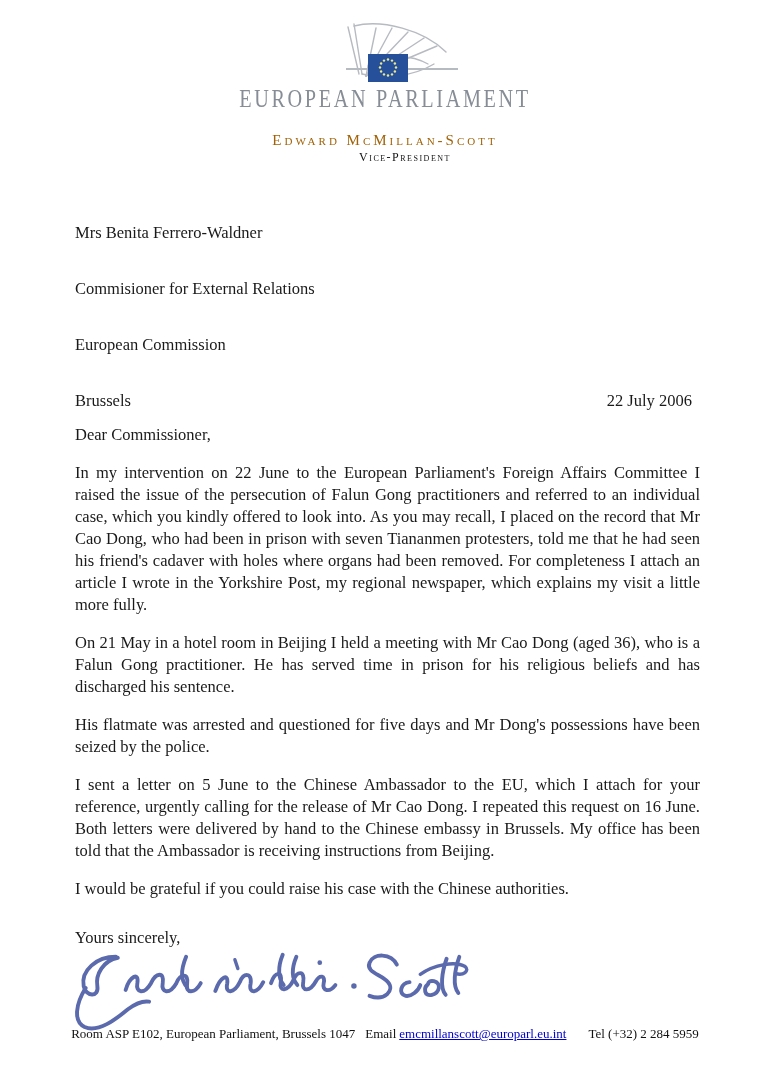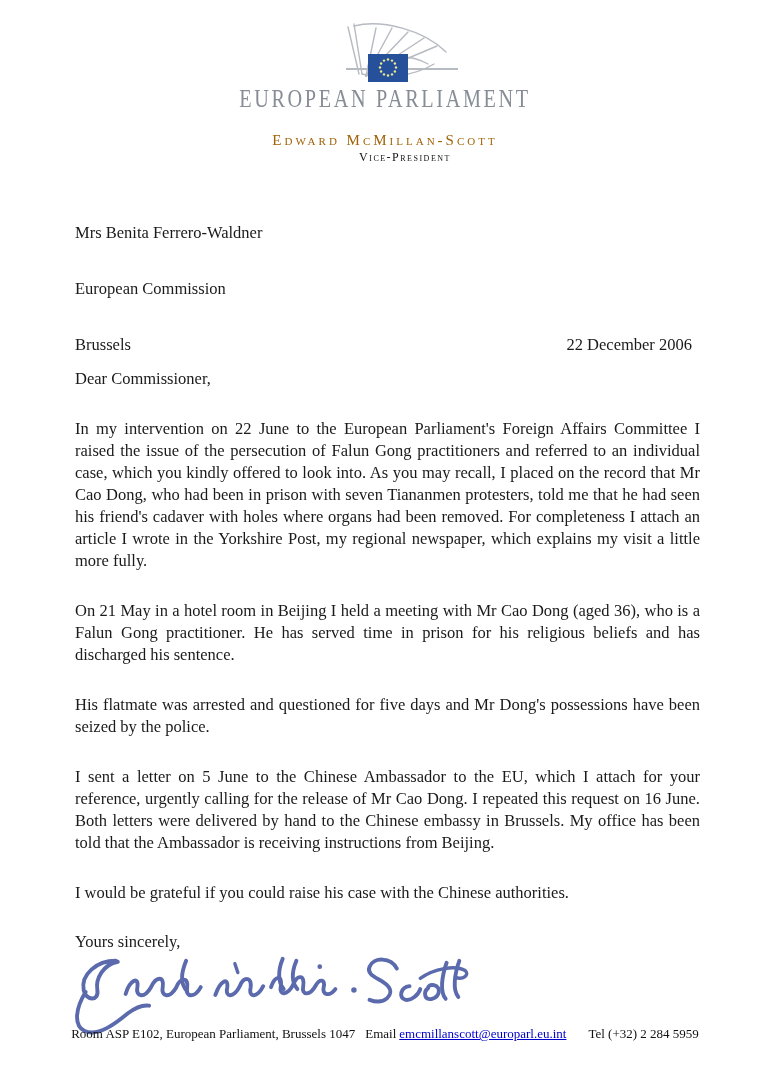--- a/index.html
+++ b/index.html
@@ -79,21 +79,21 @@
   }
   .recipient { position: relative; }
   .recipient .line { white-space: nowrap; margin-top: 34px; }
   .date {
     position: absolute;
     right: 8px; bottom: 0;
     white-space: nowrap;
   }
   .salutation { margin-top: 12px; }
   .para {
-    margin: 28px 0 0 0;
+    margin: 16px 0 0 0;
     text-align: justify;
   }
   .closing { margin-top: 27px; }
   .signature {
     margin-top: -4px;
     margin-left: -4px;
     width: 400px; height: 88px;
   }
 
   
@@ -154,23 +154,24 @@
   </div>
 
   <div class="org-name">EUROPEAN PARLIAMENT</div>
   <div class="member-name">Edward McMillan-Scott</div>
   <div class="member-title">Vice-President</div>
 
   <div class="body">
 
     <div class="recipient">
       <div class="line">Mrs Benita Ferrero-Waldner</div>
+      <div class="line">Commisioner for External Relations</div>
       <div class="line">European Commission</div>
       <div class="line">Brussels</div>
-      <span class="date">22 December 2006</span>
+      <span class="date">22 July 2006</span>
     </div>
 
     <div class="salutation">Dear Commissioner,</div>
 
     <p class="para">In my intervention on 22 June to the European Parliament's Foreign Affairs Committee I raised the issue of the persecution of Falun Gong practitioners and referred to an individual case, which you kindly offered to look into. As you may recall, I placed on the record that Mr Cao Dong, who had been in prison with seven Tiananmen protesters, told me that he had seen his friend's cadaver with holes where organs had been removed. For completeness I attach an article I wrote in the Yorkshire Post, my regional newspaper, which explains my visit a little more fully.</p>
     <p class="para">On 21 May in a hotel room in Beijing I held a meeting with Mr Cao Dong (aged 36), who is a Falun Gong practitioner. He has served time in prison for his religious beliefs and has discharged his sentence.</p>
     <p class="para">His flatmate was arrested and questioned for five days and Mr Dong's possessions have been seized by the police.</p>
     <p class="para">I sent a letter on 5 June to the Chinese Ambassador to the EU, which I attach for your reference, urgently calling for the release of Mr Cao Dong. I repeated this request on 16 June. Both letters were delivered by hand to the Chinese embassy in Brussels. My office has been told that the Ambassador is receiving instructions from Beijing.</p>
     <p class="para">I would be grateful if you could raise his case with the Chinese authorities.</p>
 

